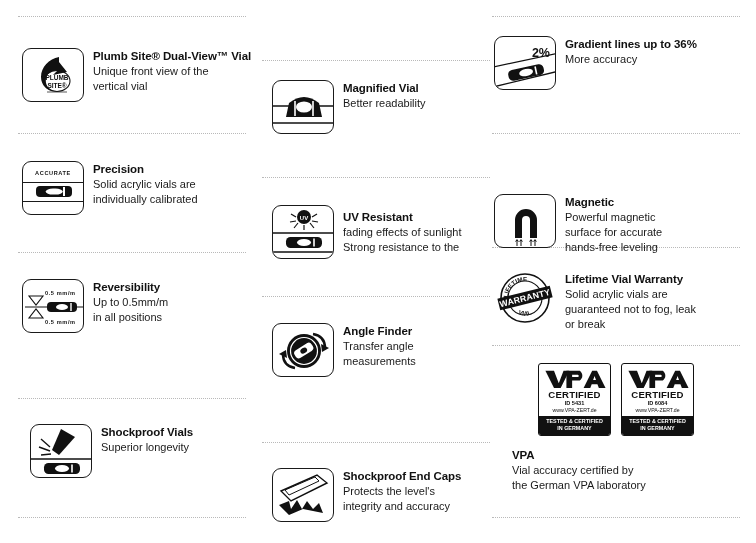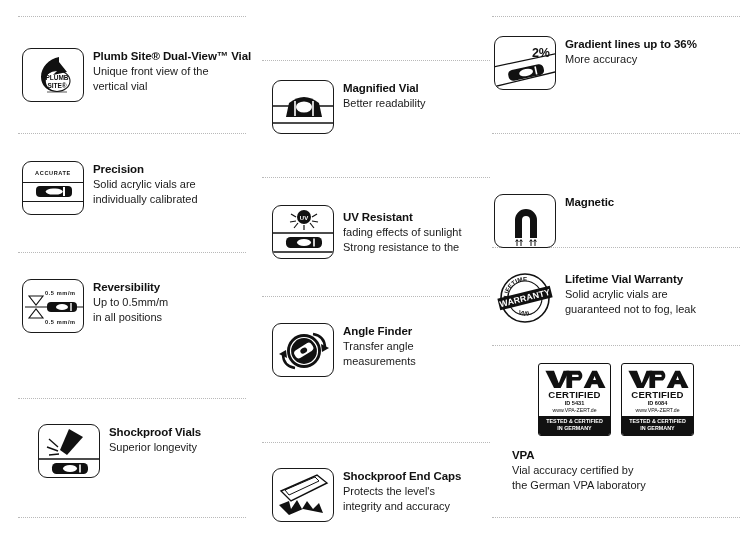--- a/index.html
+++ b/index.html
@@ -169,21 +169,21 @@
       </div>
       <div class="txt">
         <div class="title">Reversibility</div>
         <div class="desc">
           <span>Up to 0.5mm/m</span>
           <span>in all positions</span>
         </div>
       </div>
     </div>
 
-    <div class="feature" style="top:424px; left:20px;">
+    <div class="feature" style="top:424px; left:12px;">
       <div class="icon-box">
         <svg viewBox="0 0 62 54" width="62" height="54">
           <path d="M30 4 L44 12 L28 30 L21 25 Z" fill="#111"></path>
           <line x1="10" y1="14" x2="19" y2="22" stroke="#111" stroke-width="1.4"></line>
           <line x1="8" y1="22" x2="19" y2="26" stroke="#111" stroke-width="1.4"></line>
           <line x1="10" y1="30" x2="20" y2="29" stroke="#111" stroke-width="1.4"></line>
           <line x1="0" y1="34" x2="62" y2="34" stroke="#111" stroke-width="1.3"></line>
           <rect x="13" y="38" width="36" height="11" rx="4.5" fill="#111"></rect>
           <ellipse cx="31" cy="43.5" rx="7" ry="3.5" fill="#fff"></ellipse>
           <line x1="41" y1="39.5" x2="41" y2="47.5" stroke="#fff" stroke-width="1.6"></line>
@@ -335,20 +335,25 @@
               <path d="M24.6 46.6 L26 44.6 L27.4 46.6" fill="none"></path>
             <line x1="36" y1="51" x2="36" y2="45"></line>
               <path d="M34.6 46.6 L36 44.6 L37.4 46.6" fill="none"></path>
             <line x1="40" y1="51" x2="40" y2="45"></line>
               <path d="M38.6 46.6 L40 44.6 L41.4 46.6" fill="none"></path>
           </g>
         </svg>
       </div>
       <div class="txt">
         <div class="title">Magnetic</div>
+        <div class="desc">
+          <span>Powerful magnetic</span>
+          <span>surface for accurate</span>
+          <span>hands-free leveling</span>
+        </div>
       </div>
     </div>
 
     <div class="feature" style="top:271px; left:2px;">
       <div class="icon-box plain">
         <svg viewBox="0 0 62 54" width="62" height="54">
           <circle cx="31" cy="27" r="24" fill="none" stroke="#111" stroke-width="1.6"></circle>
           <circle cx="31" cy="27" r="17" fill="none" stroke="#111" stroke-width="1.1"></circle>
           <path id="arcTop" d="M14 30 A17 17 0 0 1 48 25" fill="none"></path>
           <text font-family="Liberation Sans, sans-serif" font-size="6.2" font-weight="bold" fill="#111">
@@ -362,20 +367,21 @@
             <rect x="4" y="21" width="54" height="12" fill="#111"></rect>
             <text x="31" y="30" font-family="Liberation Sans, sans-serif" font-size="8.6" font-weight="bold" fill="#fff" text-anchor="middle" letter-spacing="0.3">WARRANTY</text>
           </g>
         </svg>
       </div>
       <div class="txt">
         <div class="title">Lifetime Vial Warranty</div>
         <div class="desc">
           <span>Solid acrylic vials are</span>
           <span>guaranteed not to fog, leak</span>
+          <span>or break</span>
         </div>
       </div>
     </div>
 
     <div class="vpa-wrap" style="top:363px; left:2px;padding-left:44px;">
 
       <div style="width:73px;border:1.3px solid #111;border-radius:3px;overflow:hidden;background:#fff;">
         <div style="padding:4px 2px 0;text-align:center;">
           <svg viewBox="0 0 70 22" width="68" height="21">
             <path d="M4 3 L13 3 L18 16 L23 3 L29 3 L20 21 L13 21 Z" fill="#111"></path>

